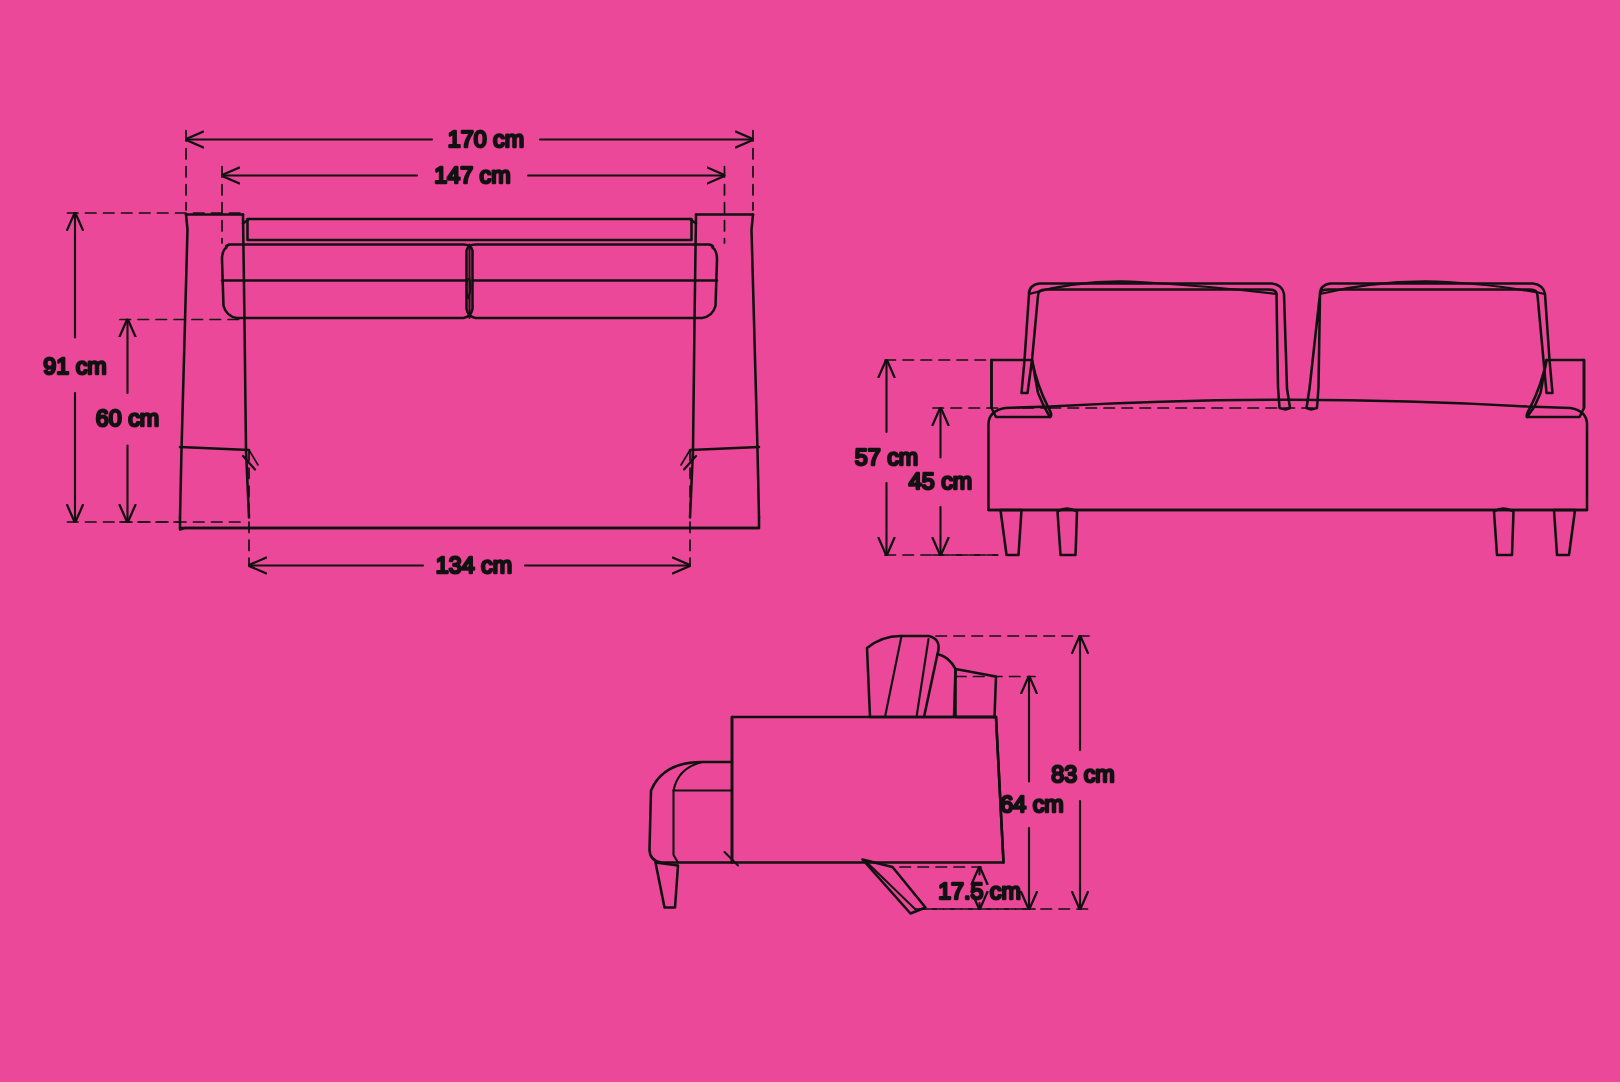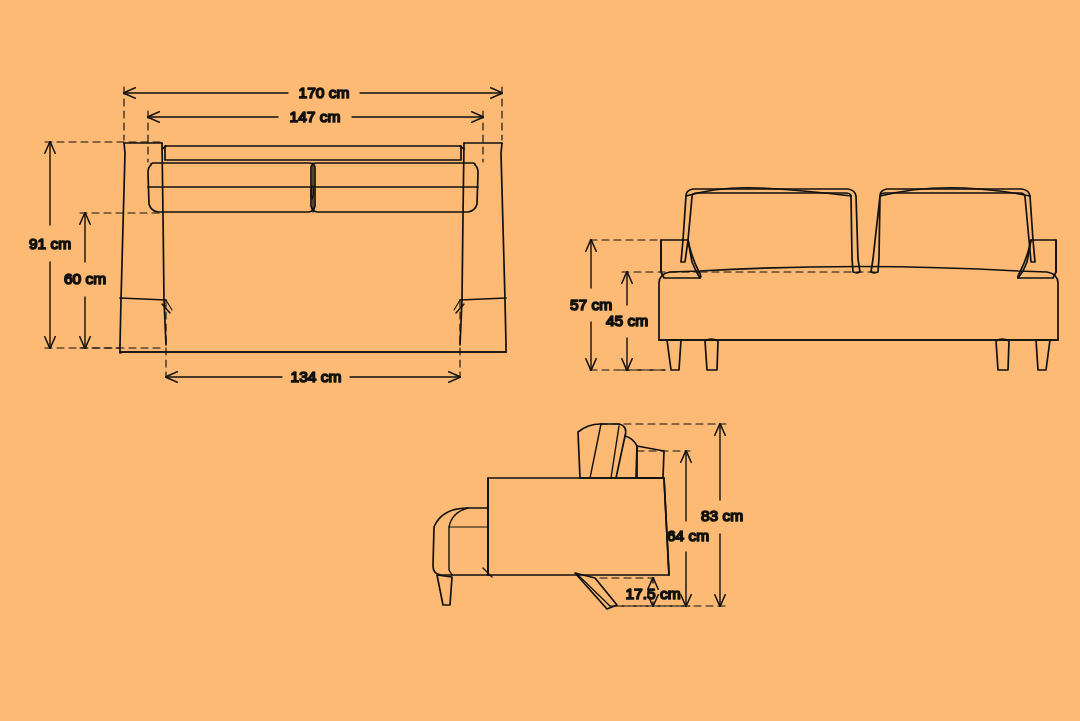--- a/index.html
+++ b/index.html
@@ -2,21 +2,21 @@
 <html><head>
 <meta charset="utf-8">
 <style>
   html,body{margin:0;padding:0;background:#ffffff;}
   body{
     width:1080px;height:721px;
     font-family:"Liberation Sans", sans-serif;
     color:#1a1a1a;
     overflow:hidden;
   }
-  #sheet{position:relative;width:1080px;height:721px;background:#fdba74;}
+  #sheet{position:relative;width:1080px;height:721px;background:#ec4899;}
   svg{display:block;}
   .dimtext{
     font-family:"Liberation Sans", sans-serif;
     font-size:15px;
     fill:#111111;
     dominant-baseline:middle;
   }
   .dimtext.big{font-size:15.5px;}
 </style>
 </head>

